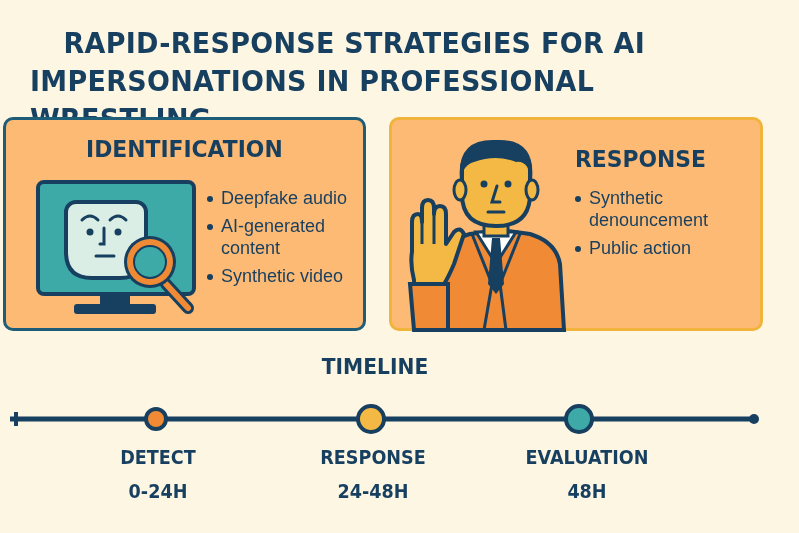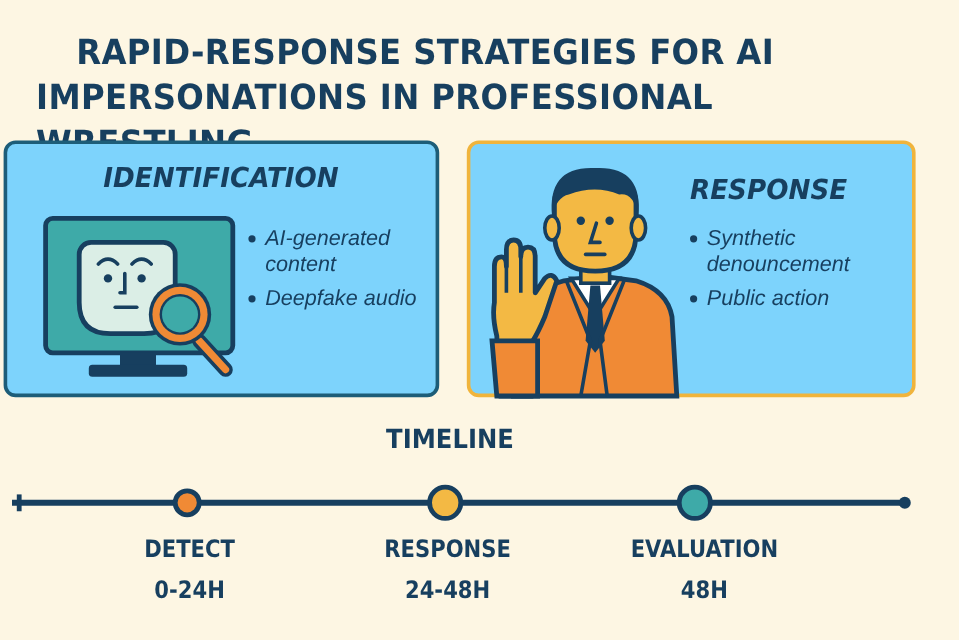--- a/index.html
+++ b/index.html
@@ -14,22 +14,21 @@
       position: absolute; left: 30px; top: 24px; width: 760px;
       font-family: "DejaVu Sans", sans-serif;
       font-weight: bold; font-size: 29px; line-height: 38px;
       letter-spacing: 0.3px; color: #173f5f;
       transform: scaleX(0.93); transform-origin: left top;
     }
     .title .l1 { display: block; padding-left: 36px; }
     .title .l2 { display: block; }
     .panel {
       position: absolute; box-sizing: border-box; border-radius: 10px;
-      background: #7dd3fc;
-      font-style: italic;
+      background: #fdba74;
     }
     .panel.ident { left: 3px; top: 117px; width: 363px; height: 214px; border: 3px solid #1d5d78; }
     .panel.resp { left: 389px; top: 117px; width: 374px; height: 214px; border: 3px solid #f0b43c; }
     .panel-title {
       position: absolute; font-family: "DejaVu Sans", sans-serif; font-weight: bold;
       font-size: 23px; color: #173f5f; transform: scaleX(0.95); transform-origin: left top;
     }
     .ident .panel-title { left: 80px; top: 16px; }
     .resp .panel-title { left: 183px; top: 26px; }
     ul.bullets { position: absolute; margin: 0; padding: 0; list-style: none; }
@@ -91,22 +90,23 @@
 
       <line x1="132" y1="104" x2="154" y2="128" stroke="#173f5f" stroke-width="12" stroke-linecap="round"></line>
       <line x1="132" y1="104" x2="154" y2="128" stroke="#f08a35" stroke-width="6" stroke-linecap="round"></line>
       <circle cx="116" cy="82" r="26" fill="#173f5f"></circle>
       <circle cx="116" cy="82" r="23" fill="#f08a35"></circle>
       <circle cx="116" cy="82" r="17" fill="#173f5f"></circle>
       <circle cx="116" cy="82" r="15" fill="#3eaaa8"></circle>
     </svg>
   </div>
   <ul class="bullets">
+    <li>Deepfake audio</li>
     <li>AI-generated content</li>
-    <li>Deepfake audio</li>
+    <li>Synthetic video</li>
   </ul>
 </div>
 
 <div class="panel resp">
   <div class="illus">
     <svg width="170" height="200" viewBox="0 0 170 200">
 
       <path d="M28 196 L34 130 Q40 108 70 100 L100 96 L130 100 Q156 108 160 130 L164 196 Z" fill="#f08a35" stroke="#173f5f" stroke-width="4"></path>
 
       <path d="M76 98 L96 130 L116 98 Z" fill="#ffffff" stroke="#173f5f" stroke-width="3"></path>

